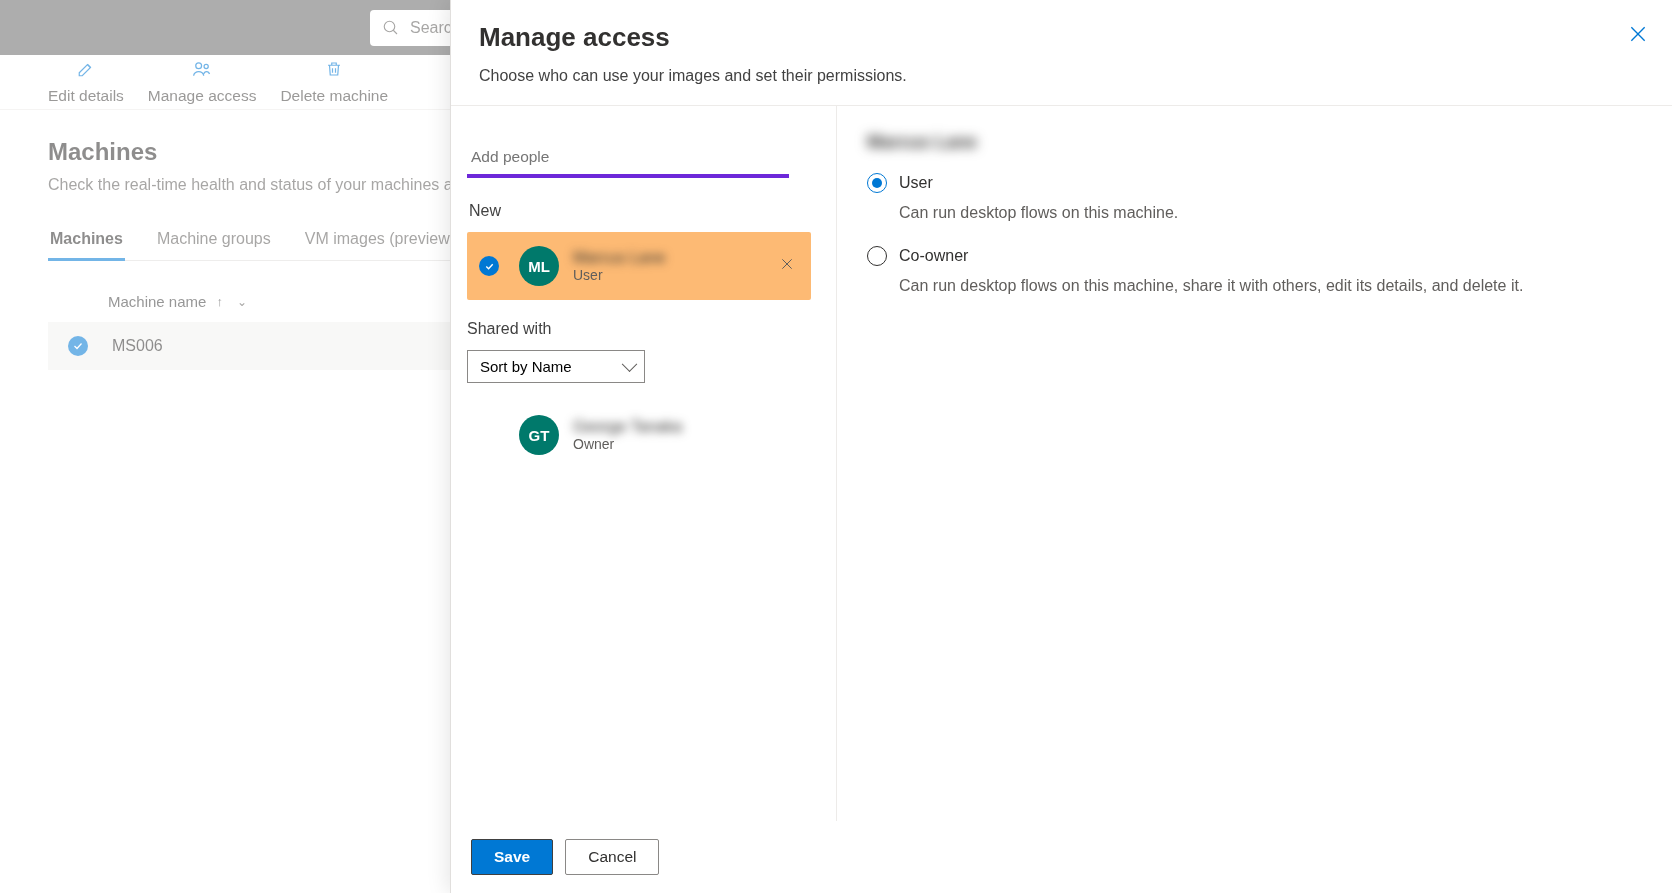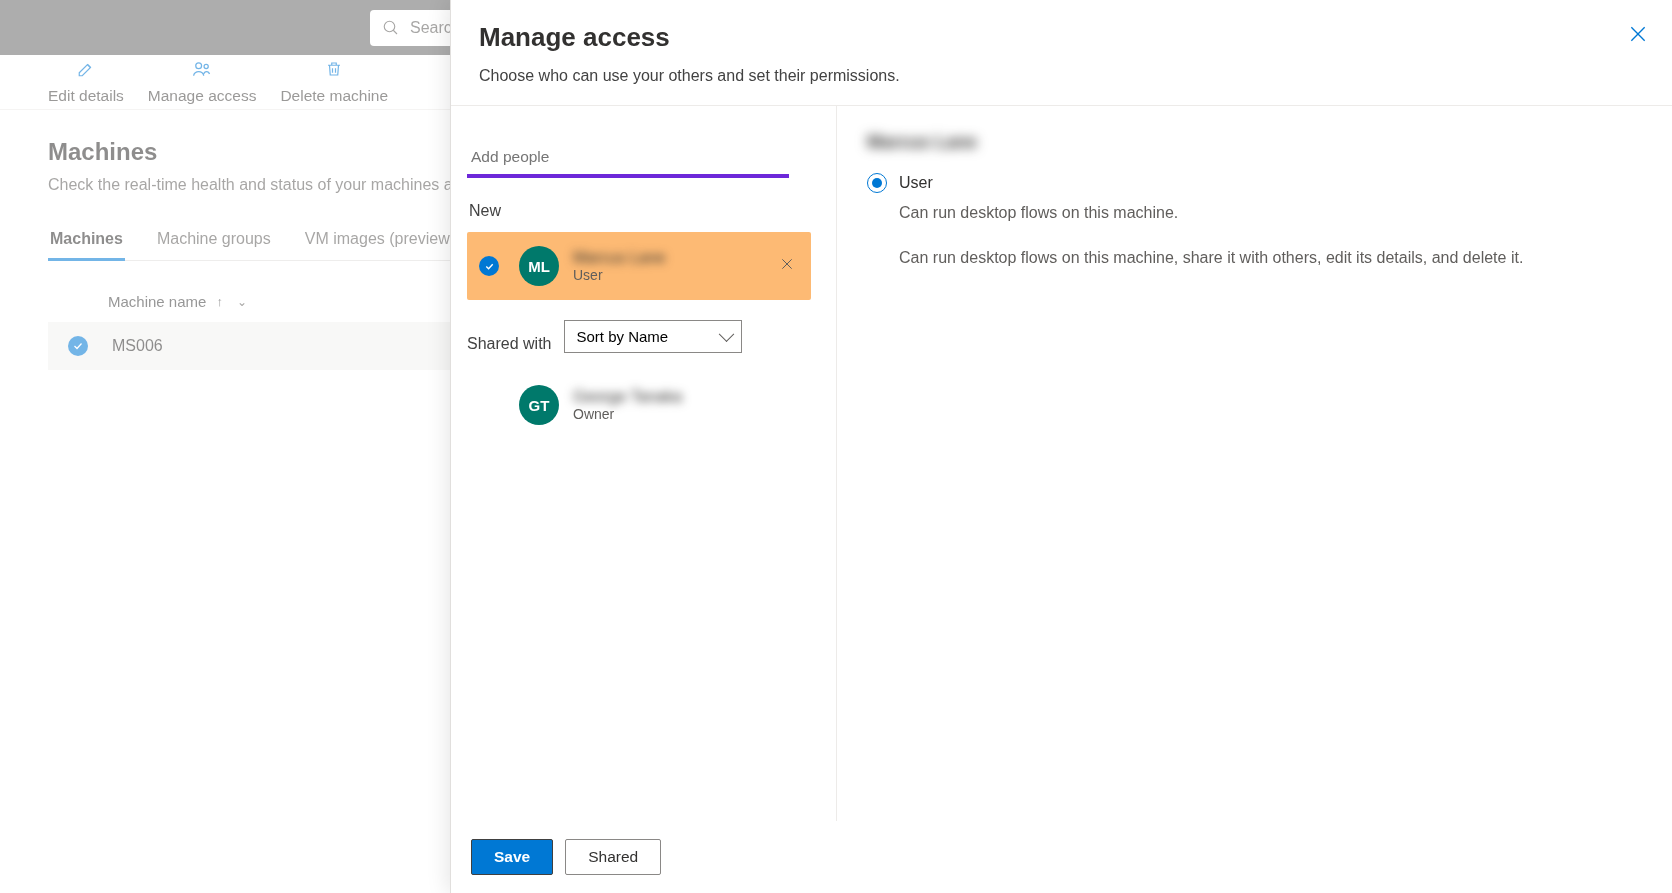--- a/index.html
+++ b/index.html
@@ -58,21 +58,21 @@
   .sel-circle svg { width: 11px; height: 11px; stroke: #fff; stroke-width: 3; fill: none; }
   .no-sel { width: 40px; flex-shrink: 0; }
   
   .avatar { width: 40px; height: 40px; border-radius: 50%; background: #00796b; color: #fff; display: flex; align-items: center; justify-content: center; font-weight: 600; font-size: 15px; margin-right: 14px; flex-shrink: 0; }
   .p-main { flex: 1; }
   .p-name { font-size: 16px; color: #323130; filter: blur(5px); }
   .p-role { font-size: 14px; color: #605e5c; }
   .remove-x { color: #605e5c; cursor: pointer; padding: 4px; }
   .remove-x svg { width: 16px; height: 16px; stroke: #605e5c; stroke-width: 1.5; fill: none; }
   
-  .shared-row { display: flex; align-items: flex-end; gap: 12px; margin: 20px 0 18px; }
+  .shared-row { display: flex; align-items: flex-start; gap: 12px; margin: 20px 0 18px; flex-direction: column; }
   .shared-label { font-size: 16px; color: #424242; }
   .sort-select { border: 1px solid #8a8886; padding: 7px 40px 7px 12px; font-size: 15px; width: 178px; background: #fff; appearance: none; position: relative; }
   .sort-wrap { position: relative; }
   .sort-wrap::after { content: ""; position: absolute; right: 10px; top: 50%; width: 10px; height: 10px; border-right: 1.5px solid #605e5c; border-bottom: 1.5px solid #605e5c; transform: translateY(-75%) rotate(45deg); pointer-events: none; }
   
   .right-name { font-size: 18px; font-weight: 600; filter: blur(6px); margin-bottom: 20px; }
   
   .radio-opt { margin-bottom: 22px; }
   .radio-head { display: flex; align-items: center; gap: 12px; margin-bottom: 8px; cursor: pointer; }
   .radio { width: 20px; height: 20px; border-radius: 50%; border: 1.5px solid #323130; display: flex; align-items: center; justify-content: center; flex-shrink: 0; }
@@ -151,21 +151,21 @@
     </span>
     <span class="row-name">MS006</span>
   </div>
 </div>
 
 <div class="scrim"></div>
 
 <div class="panel">
   <div class="panel-header">
     <div class="panel-title">Manage access</div>
-    <div class="panel-sub">Choose who can use your others and set their permissions.</div>
+    <div class="panel-sub">Choose who can use your images and set their permissions.</div>
     <div class="close-btn">
       <svg viewBox="0 0 24 24" width="20" height="20" stroke="#0078d4" stroke-width="1.6" fill="none">
           <line x1="4" y1="4" x2="20" y2="20"></line>
           <line x1="20" y1="4" x2="4" y2="20"></line>
         </svg>
     </div>
   </div>
 
   <div class="panel-body">
     <div class="left-col">
@@ -216,22 +216,26 @@
 
       <div class="radio-opt">
         <div class="radio-head">
           <span class="radio checked"></span>
           <span class="radio-label">User</span>
         </div>
         <div class="radio-desc">Can run desktop flows on this machine.</div>
       </div>
 
       <div class="radio-opt">
+        <div class="radio-head">
+          <span class="radio"></span>
+          <span class="radio-label">Co-owner</span>
+        </div>
         <div class="radio-desc">Can run desktop flows on this machine, share it with others, edit its details, and delete it.</div>
       </div>
     </div>
   </div>
 
   <div class="panel-footer">
     <button class="btn btn-primary">Save</button>
-    <button class="btn btn-default">Shared</button>
+    <button class="btn btn-default">Cancel</button>
   </div>
 </div>
 
 </body></html>

